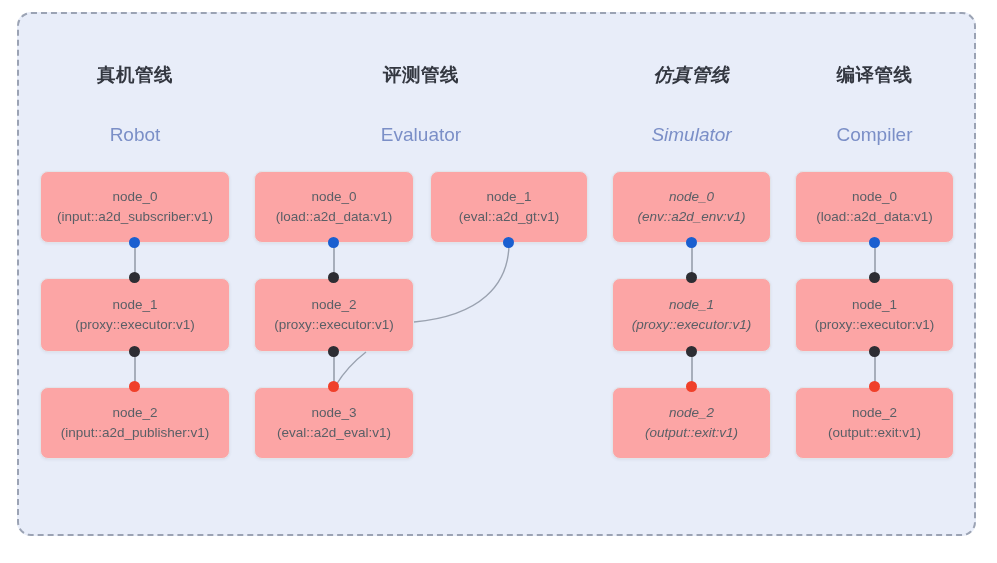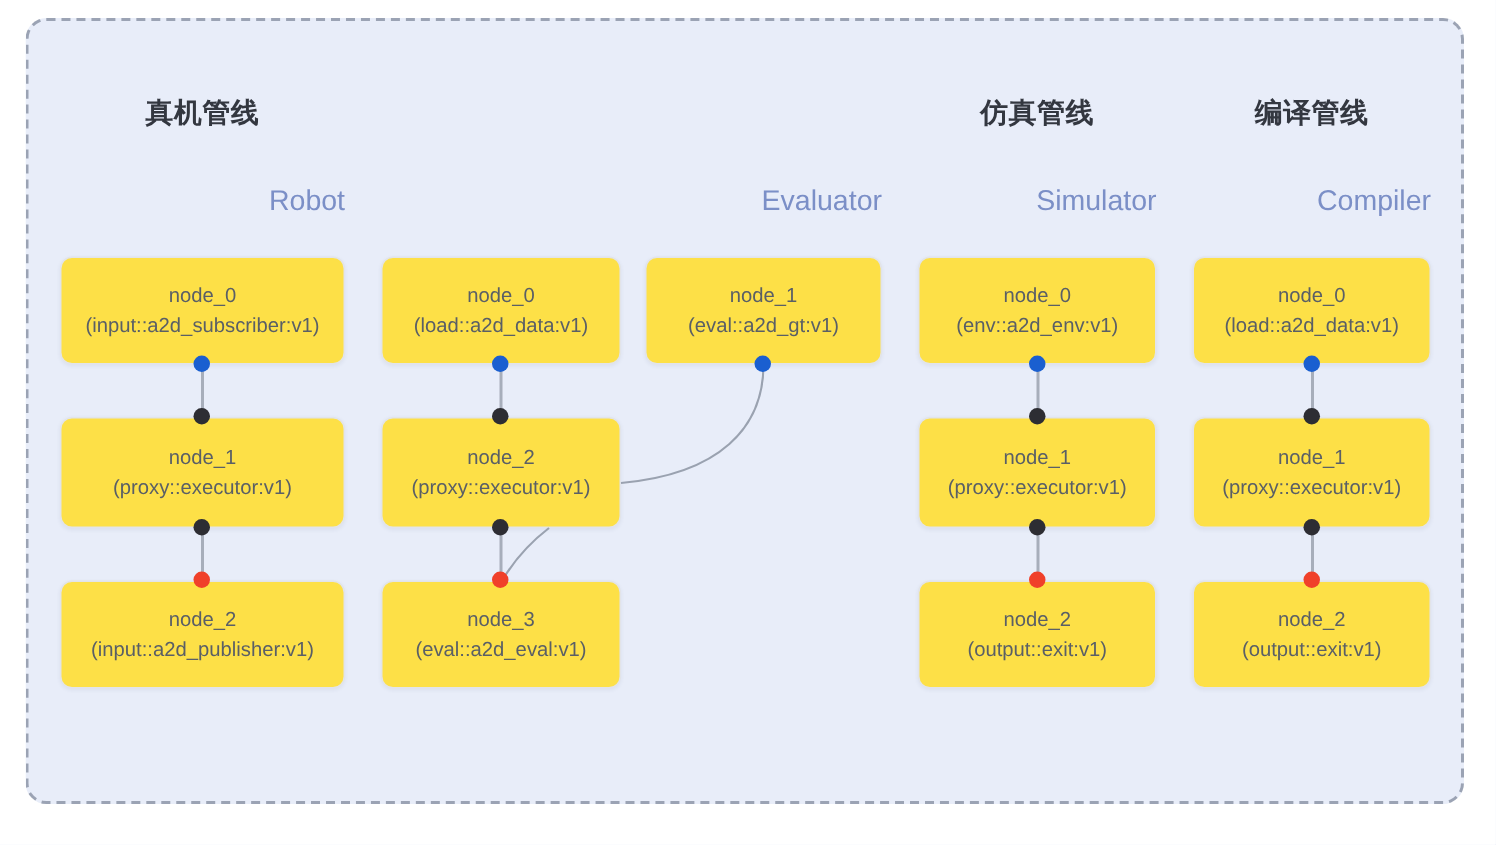--- a/index.html
+++ b/index.html
@@ -53,32 +53,32 @@
     font-size: 18.5px;
     font-weight: bold;
     color: #333740;
     letter-spacing: 0.5px;
     white-space: nowrap;
   }
 
   .col-subtitle {
     position: absolute;
     width: 100%;
-    text-align: right;
+    text-align: center;
     top: 124px;
     font-size: 19px;
     font-weight: normal;
     color: #7b8fc7;
     white-space: nowrap;
   }
 
   
   .node {
     position: absolute;
-    background: #fde047;
+    background: #fca5a5;
     border: 1px solid #e2e4e9;
     border-radius: 8px;
     box-shadow: 0 1px 3px rgba(40,50,80,0.07);
     display: flex;
     flex-direction: column;
     align-items: center;
     justify-content: center;
     text-align: center;
     color: #5a5f66;
   }
@@ -162,20 +162,21 @@
       <div class="edge-line" style="left:94px; top:351px; height:36px;"></div>
       <div class="dot red" style="left:89px; top:381px;"></div>
 
       <div class="node" style="left:0px; top:387px; width:190px; height:72px;">
         <div class="node-id">node_2</div>
         <div class="node-type">(input::a2d_publisher:v1)</div>
       </div>
     </div>
 
     <div class="column" style="left:254px; width:334px; height:563px;">
+      <div class="col-title">评测管线</div>
       <div class="col-subtitle">Evaluator</div>
 
       <div class="node" style="left:0px; top:171px; width:160px; height:72px;">
         <div class="node-id">node_0</div>
         <div class="node-type">(load::a2d_data:v1)</div>
       </div>
       <div class="dot blue" style="left:74px; top:237px;"></div>
       <div class="edge-line" style="left:79px; top:242px; height:36px;"></div>
       <div class="dot black" style="left:74px; top:272px;"></div>
 
@@ -192,21 +193,21 @@
       <div class="dot black" style="left:74px; top:346px;"></div>
       <div class="edge-line" style="left:79px; top:351px; height:36px;"></div>
       <div class="dot red" style="left:74px; top:381px;"></div>
 
       <div class="node" style="left:0px; top:387px; width:160px; height:72px;">
         <div class="node-id">node_3</div>
         <div class="node-type">(eval::a2d_eval:v1)</div>
       </div>
     </div>
 
-    <div class="column" style="left:612px; width:159px; height:424px;">
+    <div class="column" style="left:612px; width:159px; height:424px;font-style:italic;">
       <div class="col-title">仿真管线</div>
       <div class="col-subtitle">Simulator</div>
 
       <div class="node" style="left:0px; top:171px; width:159px; height:72px;">
         <div class="node-id">node_0</div>
         <div class="node-type">(env::a2d_env:v1)</div>
       </div>
       <div class="dot blue" style="left:74px; top:237px;"></div>
       <div class="edge-line" style="left:79px; top:242px; height:36px;"></div>
       <div class="dot black" style="left:74px; top:272px;"></div>

